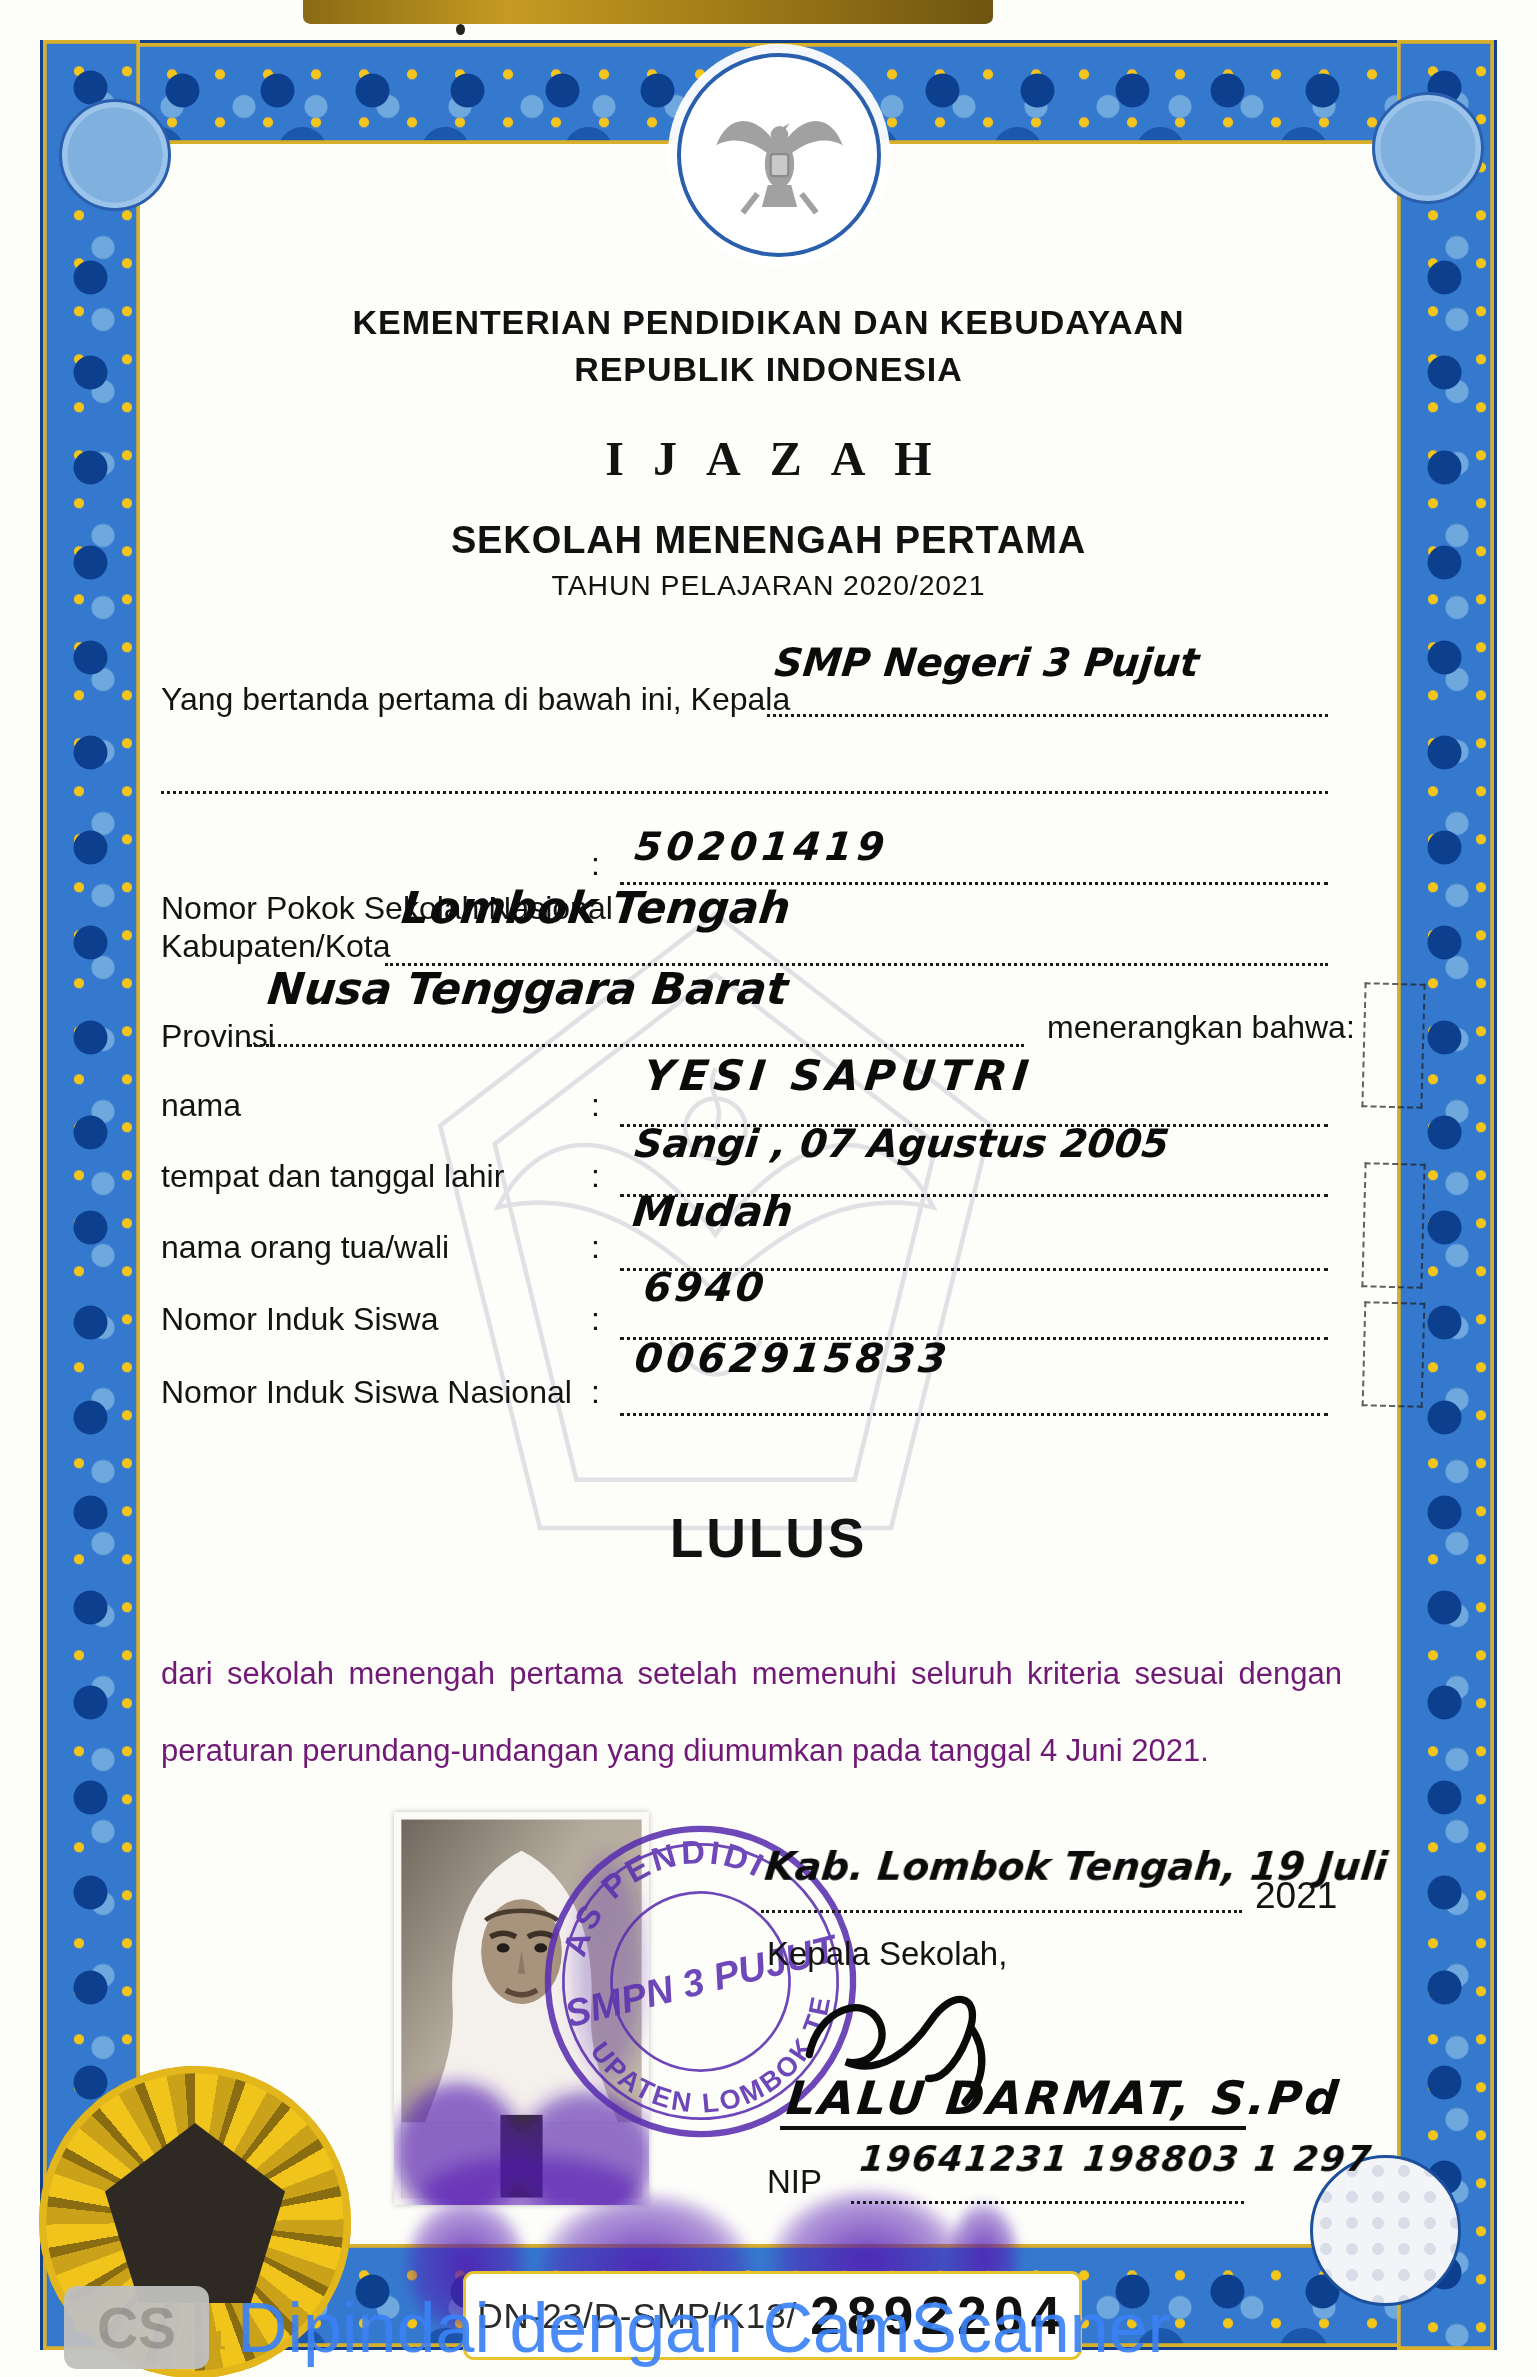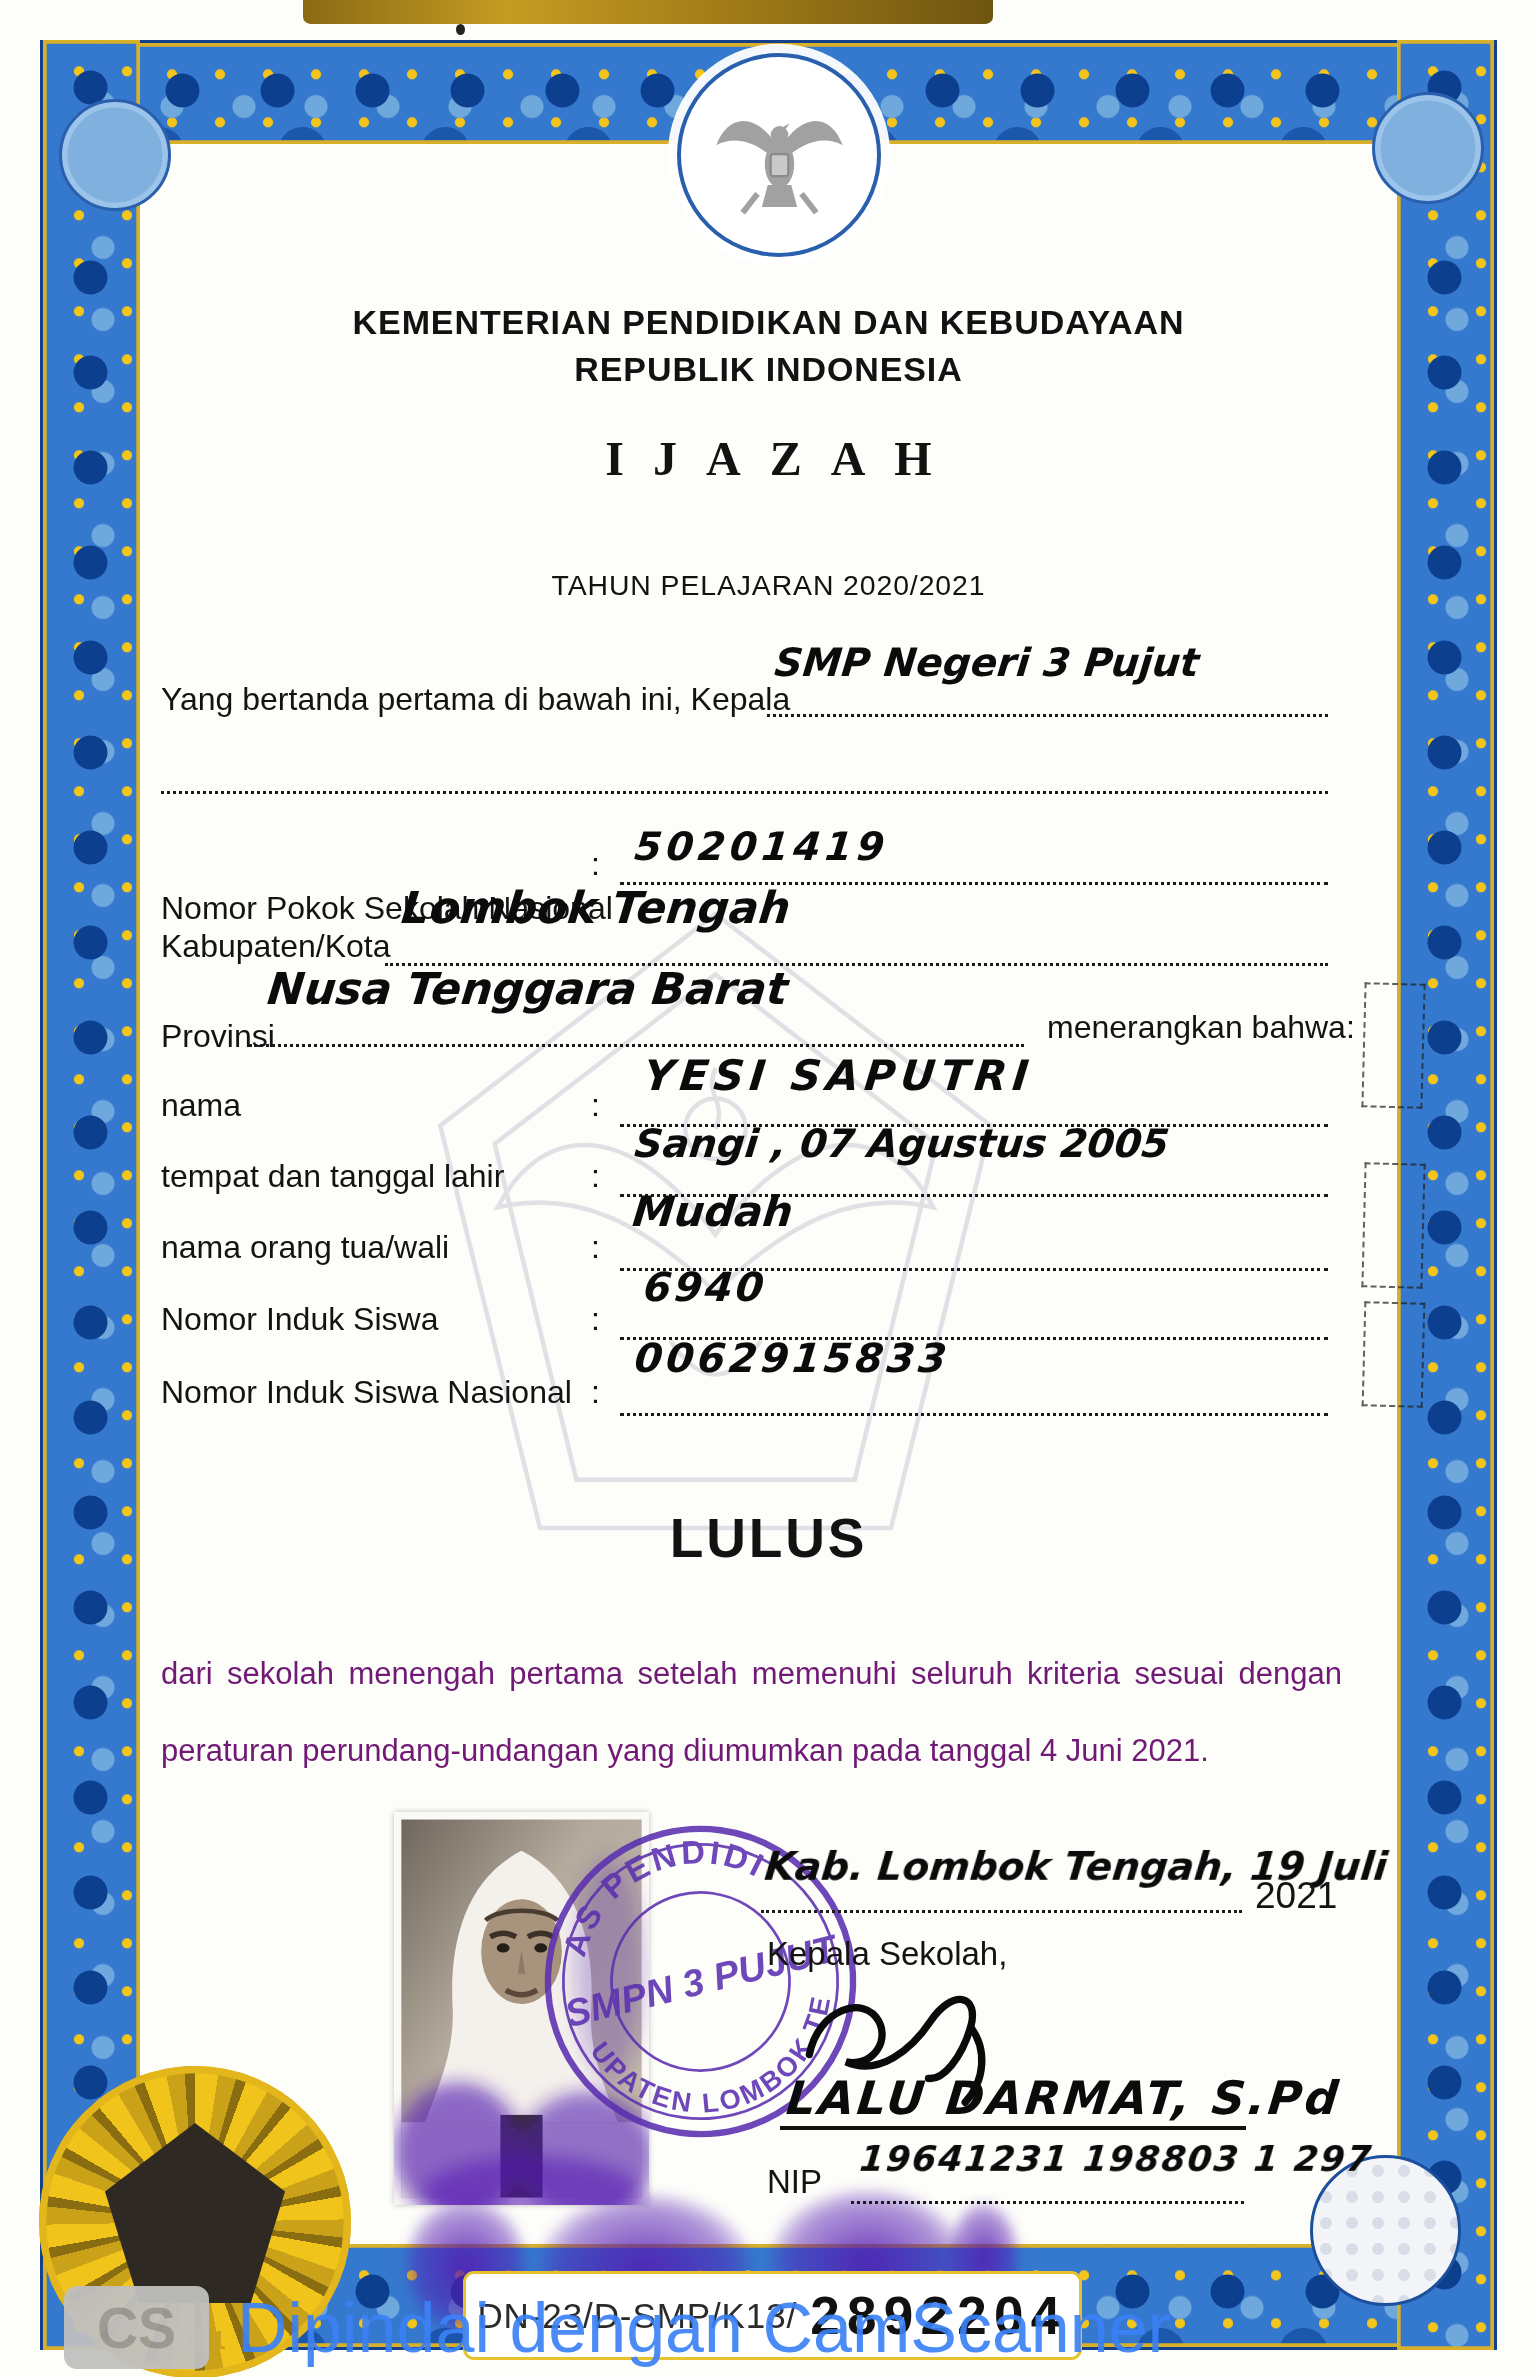--- a/index.html
+++ b/index.html
@@ -118,20 +118,21 @@
       <path d="M200,58 L346,170 L292,392 L108,392 L54,170 Z"></path>
       <path d="M200,230 C140,150 84,158 56,212 C108,200 152,222 200,268 C248,222 292,200 344,212 C316,158 260,150 200,230 Z"></path>
       <circle cx="200" cy="160" r="20"></circle>
       <path d="M200,120 C192,138 208,142 200,160 M170,300 C190,330 210,330 230,300"></path>
     </g>
   </svg>
 
   <div class="abs center ministry" style="top:303px;">KEMENTERIAN PENDIDIKAN DAN KEBUDAYAAN</div>
   <div class="abs center ministry" style="top:350px;">REPUBLIK INDONESIA</div>
   <div class="abs center ijazah" style="top:431px;">IJAZAH</div>
+  <div class="abs center schooltype" style="top:519px;">SEKOLAH MENENGAH PERTAMA</div>
   <div class="abs center year" style="top:569px;">TAHUN PELAJARAN 2020/2021</div>
 
   <div class="label" style="left:161px;top:681px;">Yang bertanda pertama di bawah ini, Kepala</div>
   <div class="dots" style="left:767px;top:714px;width:561px;"></div>
   <div class="hand" style="left:775px;top:640px;font-size:39px;">SMP Negeri 3 Pujut</div>
   <div class="dots" style="left:161px;top:791px;width:1167px;"></div>
 
   <div class="label" style="left:161px;top:890px;">Nomor Pokok Sekolah Nasional</div>
   <div class="label" style="left:591px;top:846px;">:</div>
   <div class="dots" style="left:620px;top:882px;width:708px;"></div>

